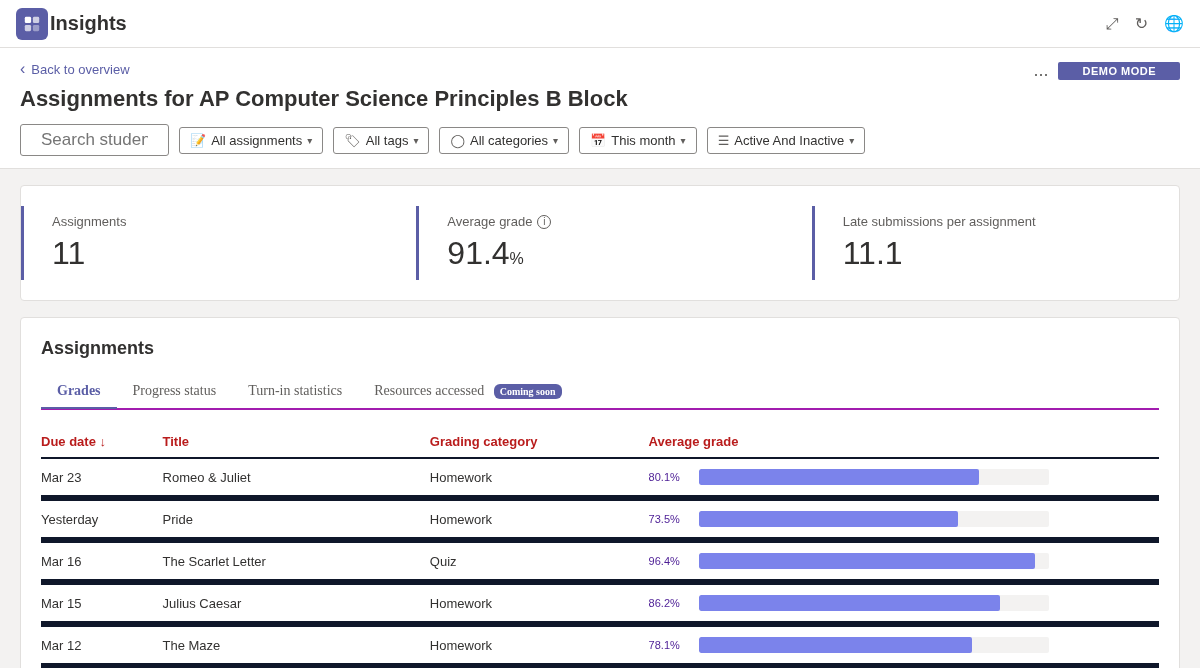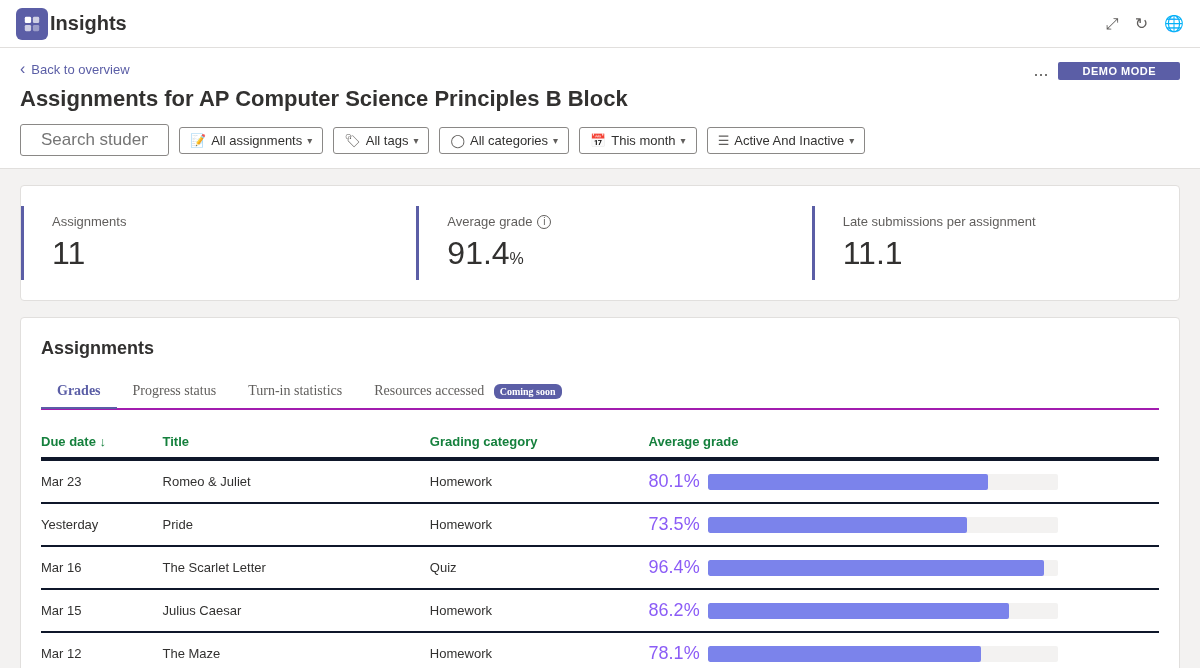--- a/index.html
+++ b/index.html
@@ -105,31 +105,31 @@
     }
     .tab.active { color: #5b5ea6; border-bottom-color: #5b5ea6; font-weight: 600; }
     .coming-soon-badge {
       background: #5b5ea6; color: #fff; font-size: 10px; font-weight: 600;
       padding: 2px 6px; border-radius: 6px; margin-left: 6px; vertical-align: middle;
     }
 
     
     .assignments-table { width: 100%; border-collapse: collapse; }
     .assignments-table th {
-      text-align: left; font-size: 13px; font-weight: 600; color: #15803d;
-      padding: 8px 12px 8px 0; border-bottom: 4px solid #0f172a;
+      text-align: left; font-size: 13px; font-weight: 600; color: #b91c1c;
+      padding: 8px 12px 8px 0; border-bottom: 2px solid #0f172a;
     }
     .assignments-table td {
       padding: 10px 12px 10px 0; font-size: 13px; color: #323130;
-      border-bottom: 2px solid #0f172a;
+      border-bottom: 6px solid #0f172a;
     }
     .grade-cell { display: flex; align-items: center; gap: 8px; }
     .grade-bar-container { flex: 1; height: 16px; background: #f3f2f1; border-radius: 2px; overflow: hidden; min-width: 120px; max-width: 350px; }
     .grade-bar { height: 100%; background: #7b83eb; border-radius: 2px; }
-    .grade-value { min-width: 42px; font-size: 18px; color: #8b5cf6; }
+    .grade-value { min-width: 42px; font-size: 11px; color: #4c1d95; }
 
     .col-due { width: 100px; }
     .col-title { width: 220px; }
     .col-category { width: 180px; }
     .col-grade { width: 420px; }
   </style>
 </head>
 <body>
 
 <div class="top-bar">

